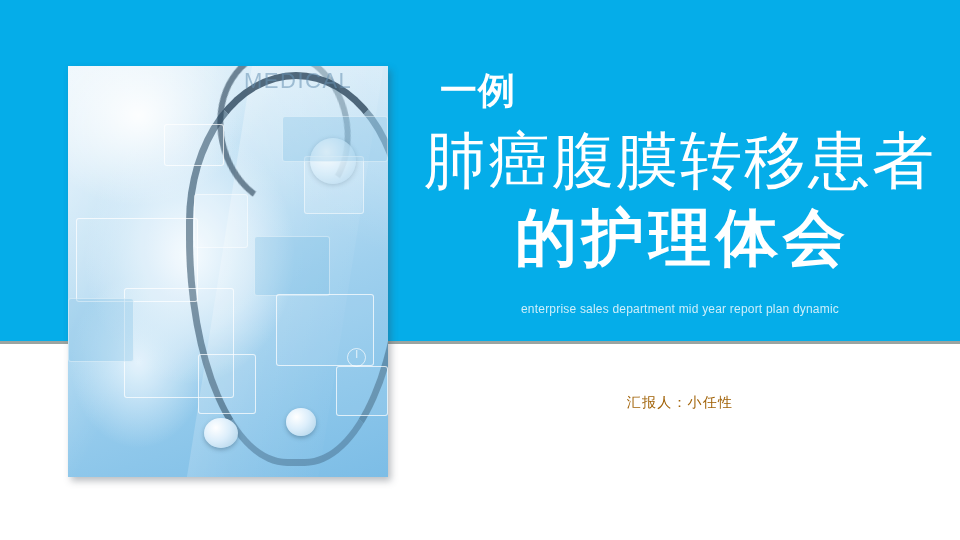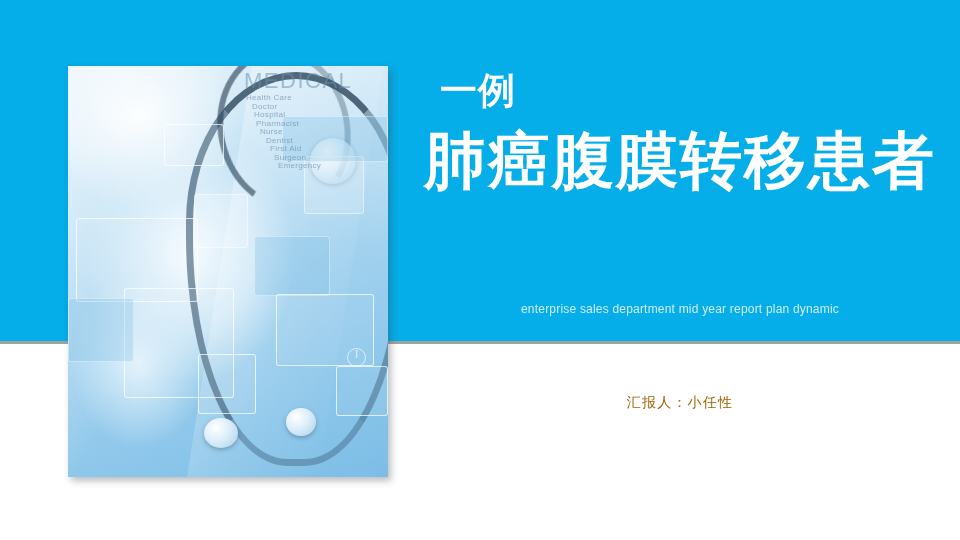--- a/index.html
+++ b/index.html
@@ -223,21 +223,21 @@
     letter-spacing: 1px;
     line-height: 1;
   }
   .title-main {
     position: absolute;
     left: 0;
     top: 124px;
     width: 560px;
     text-align: center;
     font-size: 62px;
-    font-weight: bold;
+    font-weight: normal;
     color: #ffffff;
     letter-spacing: 2px;
     line-height: 1.18;
     white-space: nowrap;
   }
   .title-sub-line {
     position: absolute;
     left: 0;
     top: 201px;
     width: 560px;
@@ -303,39 +303,29 @@
       <i class="tint" style="left:186px; top:170px; width:74px;  height:58px;"></i>
       <i style="left:208px; top:228px; width:96px;  height:70px;"></i>
       <i class="fill" style="left:236px; top:90px;  width:58px;  height:56px;"></i>
       <i style="left:268px; top:300px; width:50px;  height:48px;"></i>
       <i class="tint" style="left:214px; top:50px;  width:104px; height:44px;"></i>
       <i style="left:96px;  top:58px;  width:58px;  height:40px;"></i>
     </div>
 
     <div class="med-caption">
       <span class="big">MEDICAL</span>
-      <ul>
-        <li>Health Care</li>
-        <li>Doctor</li>
-        <li>Hospital</li>
-        <li>Pharmacist</li>
-        <li>Nurse</li>
-        <li>Dentist</li>
-        <li>First Aid</li>
-        <li>Surgeon</li>
-        <li>Emergency</li>
-      </ul>
     </div>
 
     <div class="power-glyph"></div>
   </div>
 
   <div class="title-block">
     <div class="eyebrow">一例</div>
     <div class="title-main">肺癌腹膜转移患者</div>
+    <div class="title-sub-line">的护理体会</div>
     <div class="en-sub">
       <span>enterprise sales department mid year report plan dynamic</span>
     </div>
   </div>
 
   <div class="presenter">汇报人：小任性</div>
 
 </div>
 
 </body></html>

